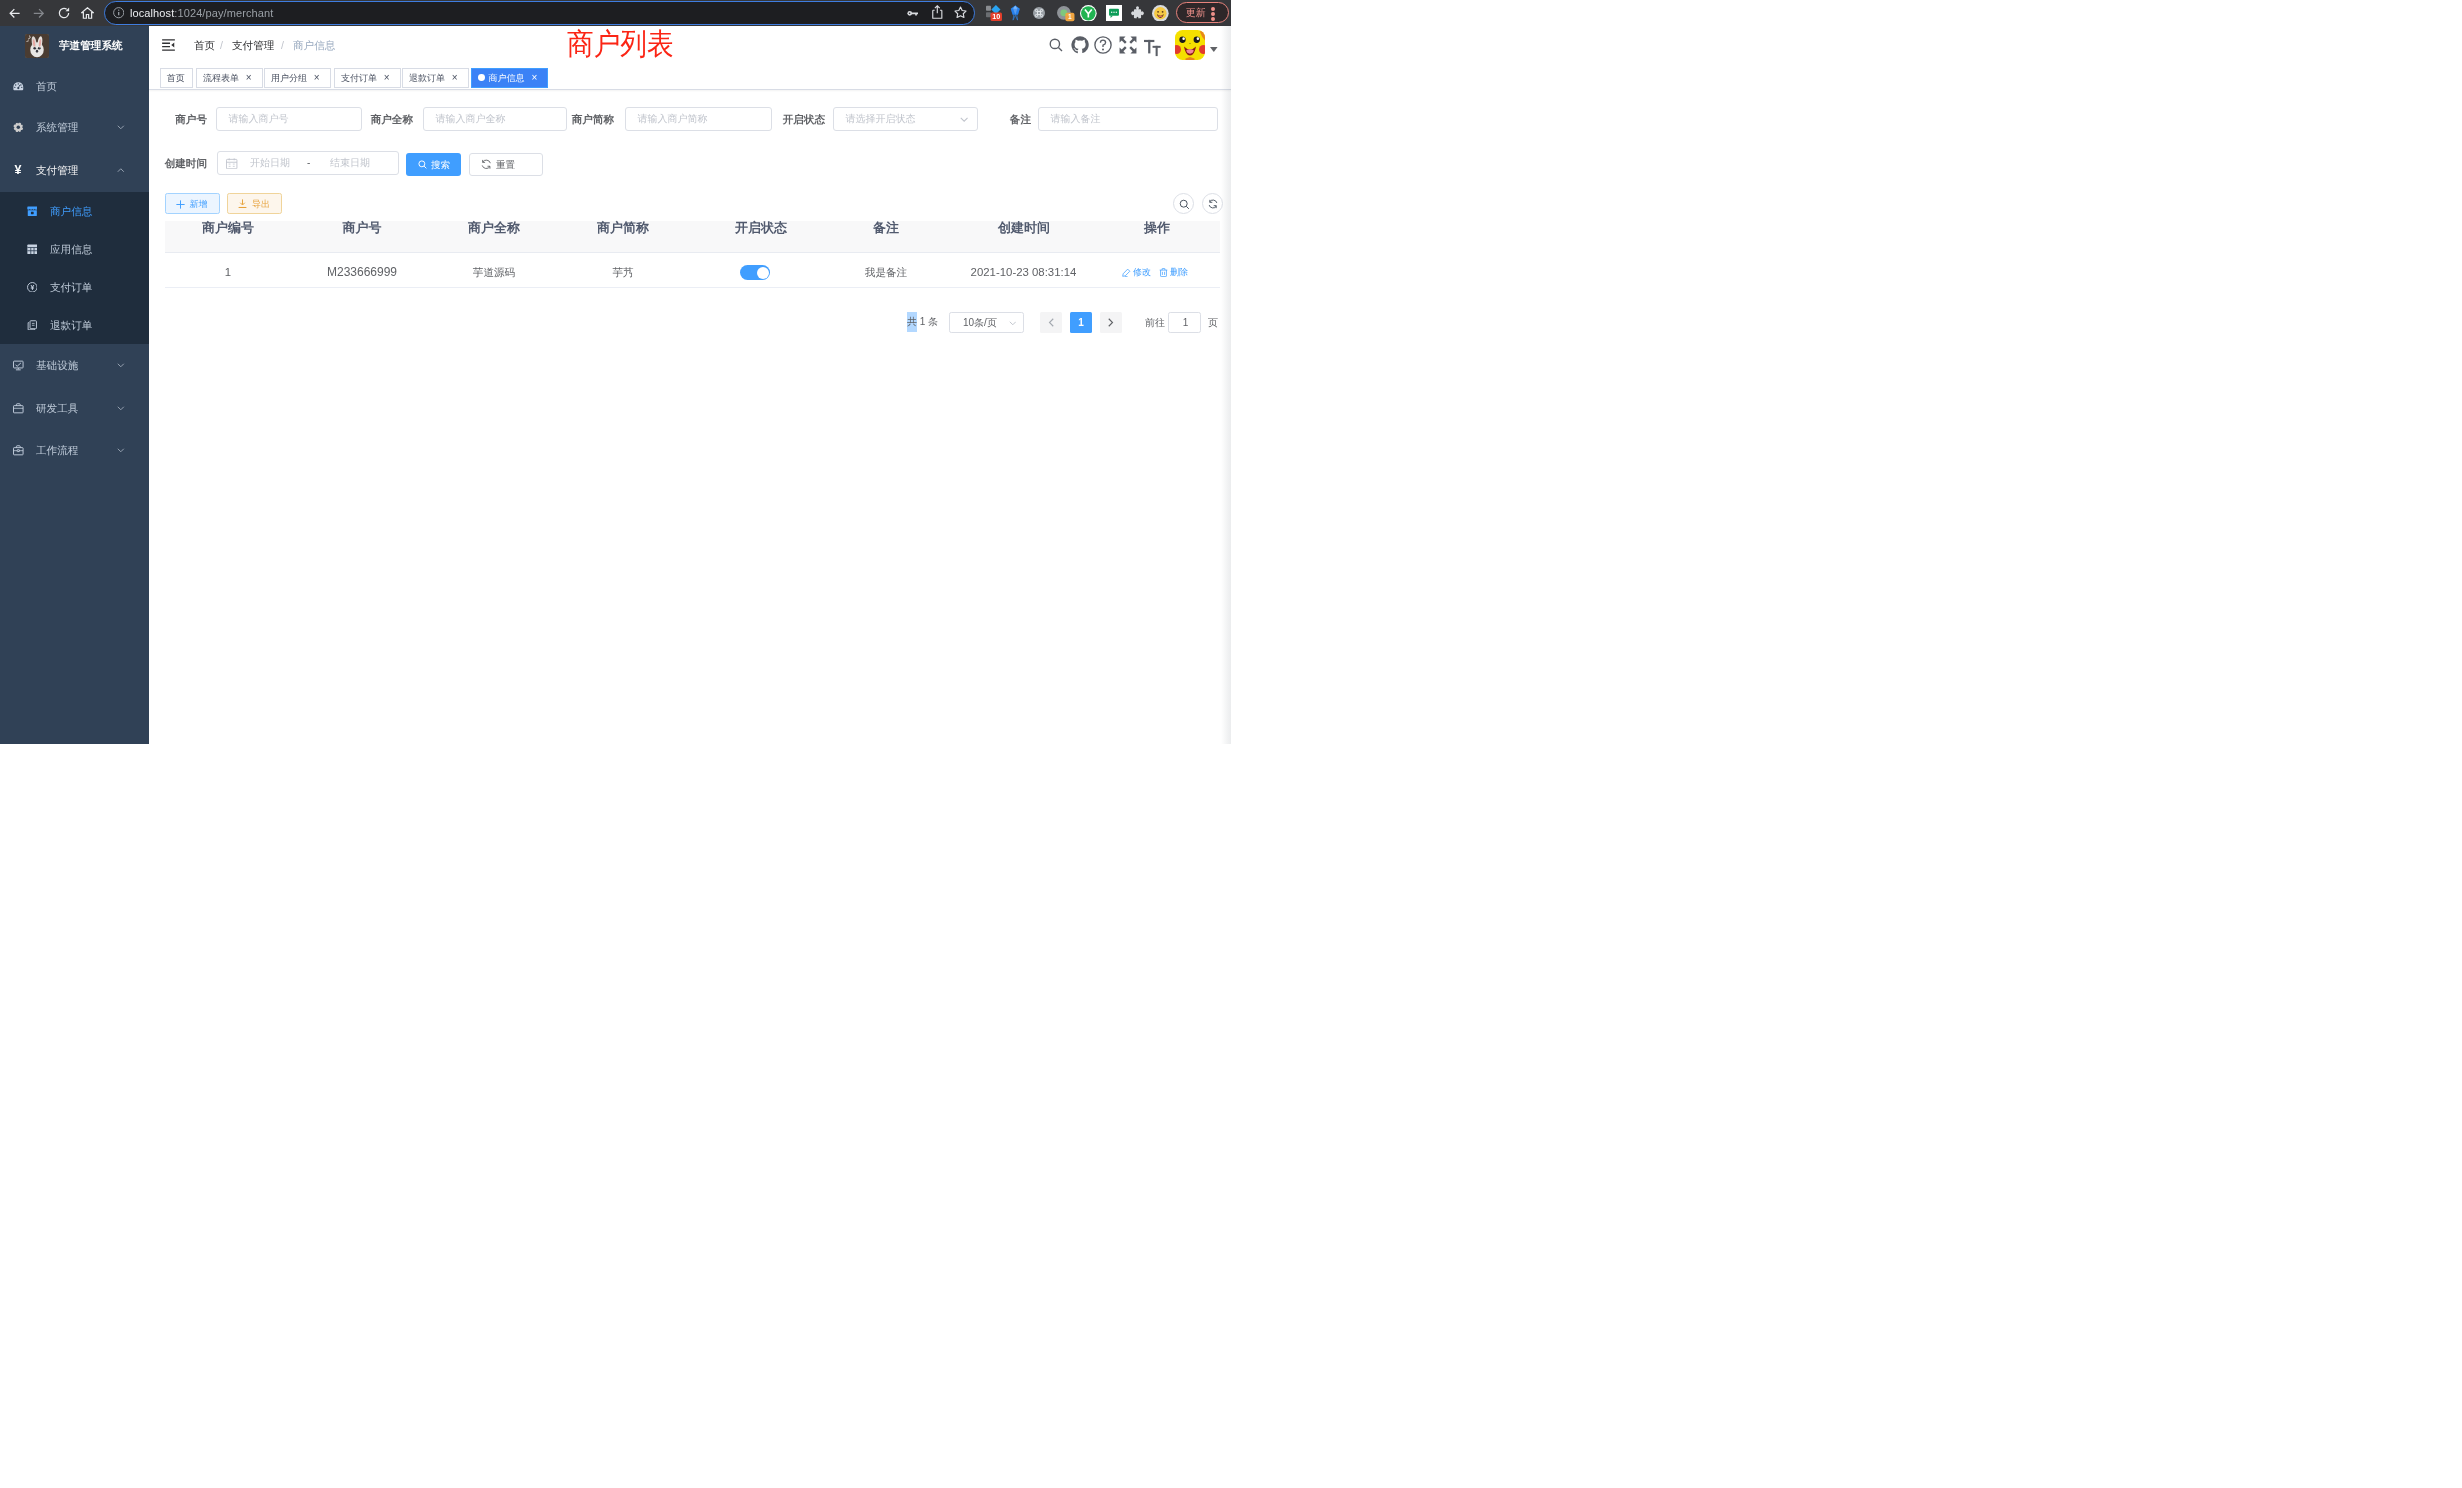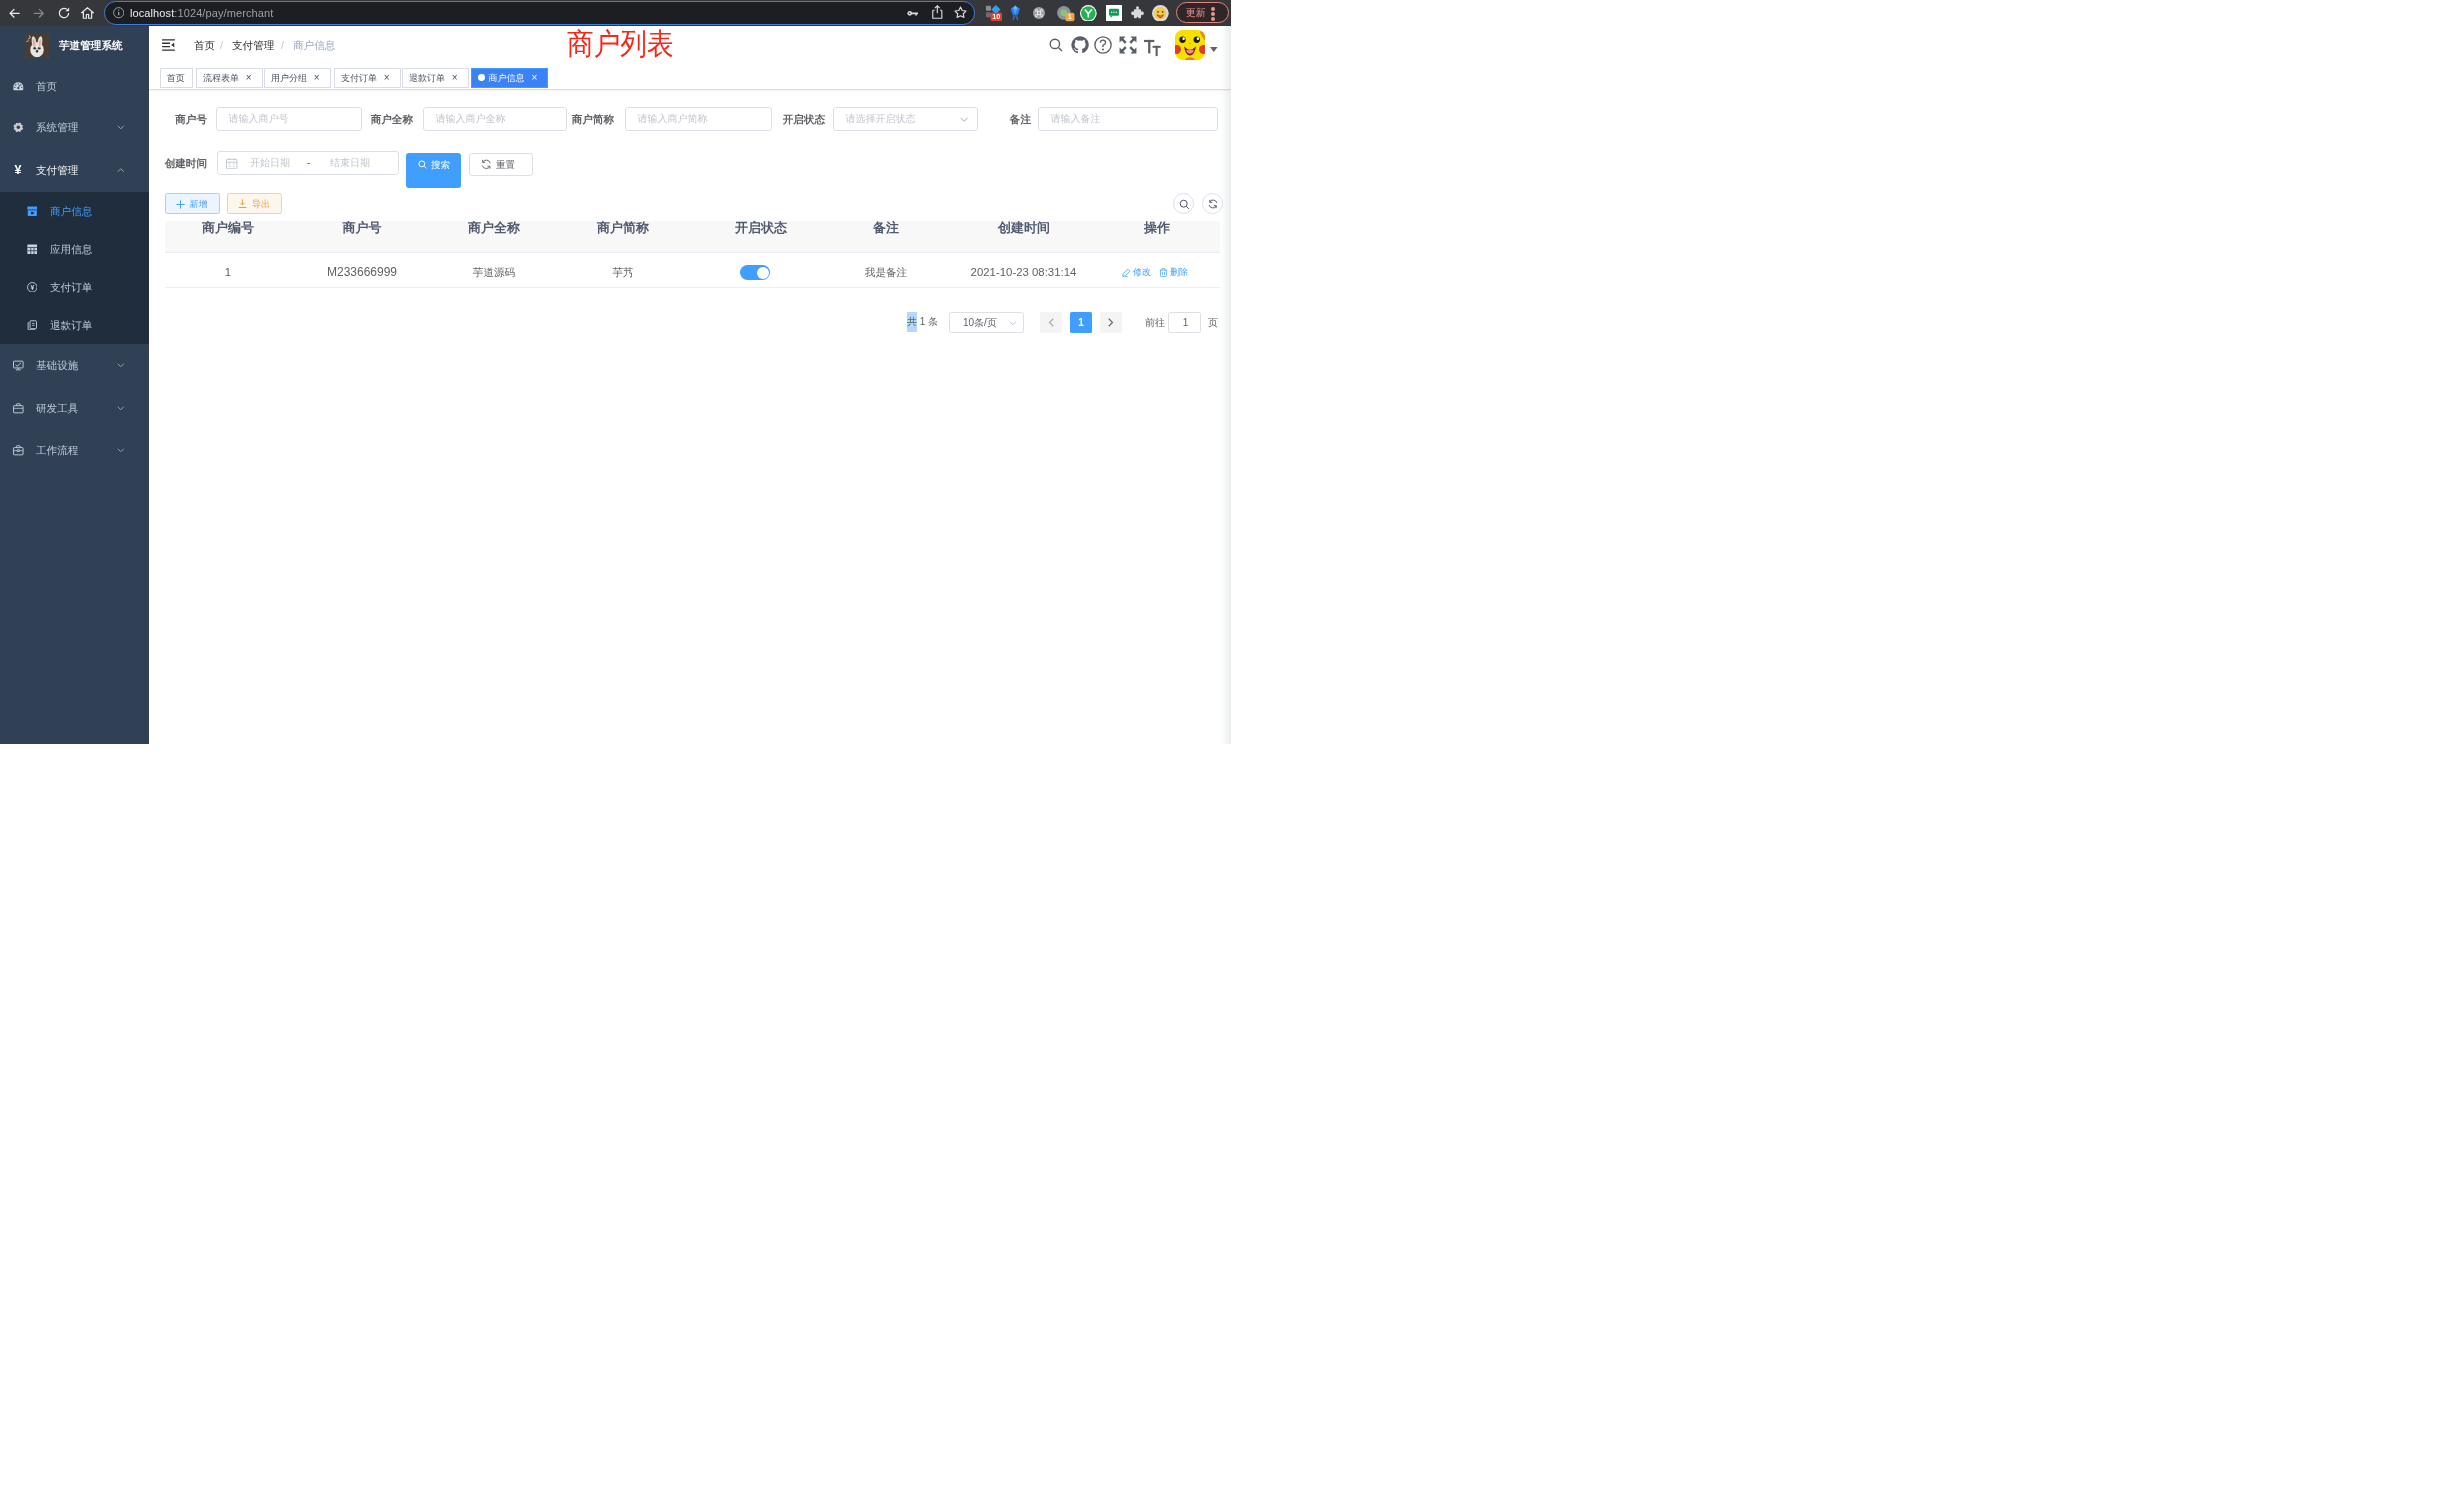--- a/index.html
+++ b/index.html
@@ -364,28 +364,28 @@
       <svg style="position:absolute;left:8.3px;top:6px;" width="11.4" height="11.4" viewBox="0 0 15 15" fill="none" stroke="#c0c4cc" stroke-width="1.2">
         <rect x="0.6" y="1.8" width="13.8" height="12.4" rx="1"></rect>
         <path d="M0.6 5.6 H14.4"></path>
         <path d="M4.2 0.5 V3 M10.8 0.5 V3"></path>
         <path d="M3.5 8 H6 M9 8 H11.5 M3.5 11 H6 M9 11 H11.5" stroke-width="1"></path>
       </svg>
       <span class="ph" style="left:32px;">开始日期</span>
       <span class="ph" style="left:89px;color:#606266;">-</span>
       <span class="ph" style="left:112px;">结束日期</span>
     </div>
-    <div class="btn" style="left:406px;top:153px;width:55px;height:35px;background:#409eff;color:#fff;">
+    <div class="btn" style="left:406px;top:153px;width:55px;height:23px;background:#409eff;color:#fff;">
       <svg style="position:absolute;left:12px;top:6.8px;" width="9" height="9" viewBox="0 0 14 14" fill="none" stroke="#fff" stroke-width="1.5">
         <circle cx="6" cy="6" r="4.6"></circle>
         <path d="M9.5 9.5 L13 13"></path>
       </svg>
       <span style="position:absolute;left:25px;line-height:23px;font-size:9.5px;">搜索</span>
     </div>
-    <div class="btn" style="left:469px;top:153px;width:64px;height:23px;background:#fff;border:0.8px solid #dcdfe6;color:#606266;">
+    <div class="btn" style="left:469px;top:153px;width:74px;height:23px;background:#fff;border:0.8px solid #dcdfe6;color:#606266;">
       <svg style="position:absolute;left:10.6px;top:5.3px;" width="10.6" height="10.6" viewBox="0 0 14 14" fill="none" stroke="#606266" stroke-width="1.2">
         <path d="M12.4 5.5 A 5.6 5.6 0 0 0 2.2 4.2"></path>
         <path d="M2.2 1.2 V4.4 H5.4" stroke-width="1.2"></path>
         <path d="M1.6 8.5 A 5.6 5.6 0 0 0 11.8 9.8"></path>
         <path d="M11.8 12.8 V9.6 H8.6"></path>
       </svg>
       <span style="position:absolute;left:26px;line-height:21px;font-size:9.5px;">重置</span>
     </div>
 
     <div class="btn" style="left:165px;top:193px;width:55px;height:21px;background:#ecf5ff;border:0.8px solid #a3d3ff;color:#409eff;border-radius:2.3px;">

